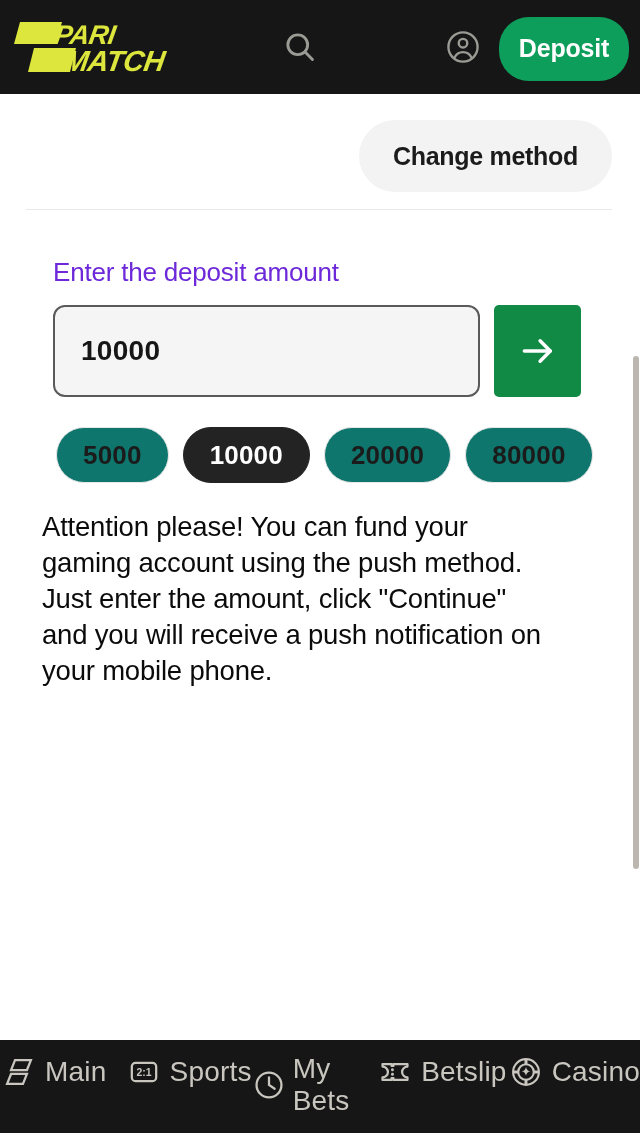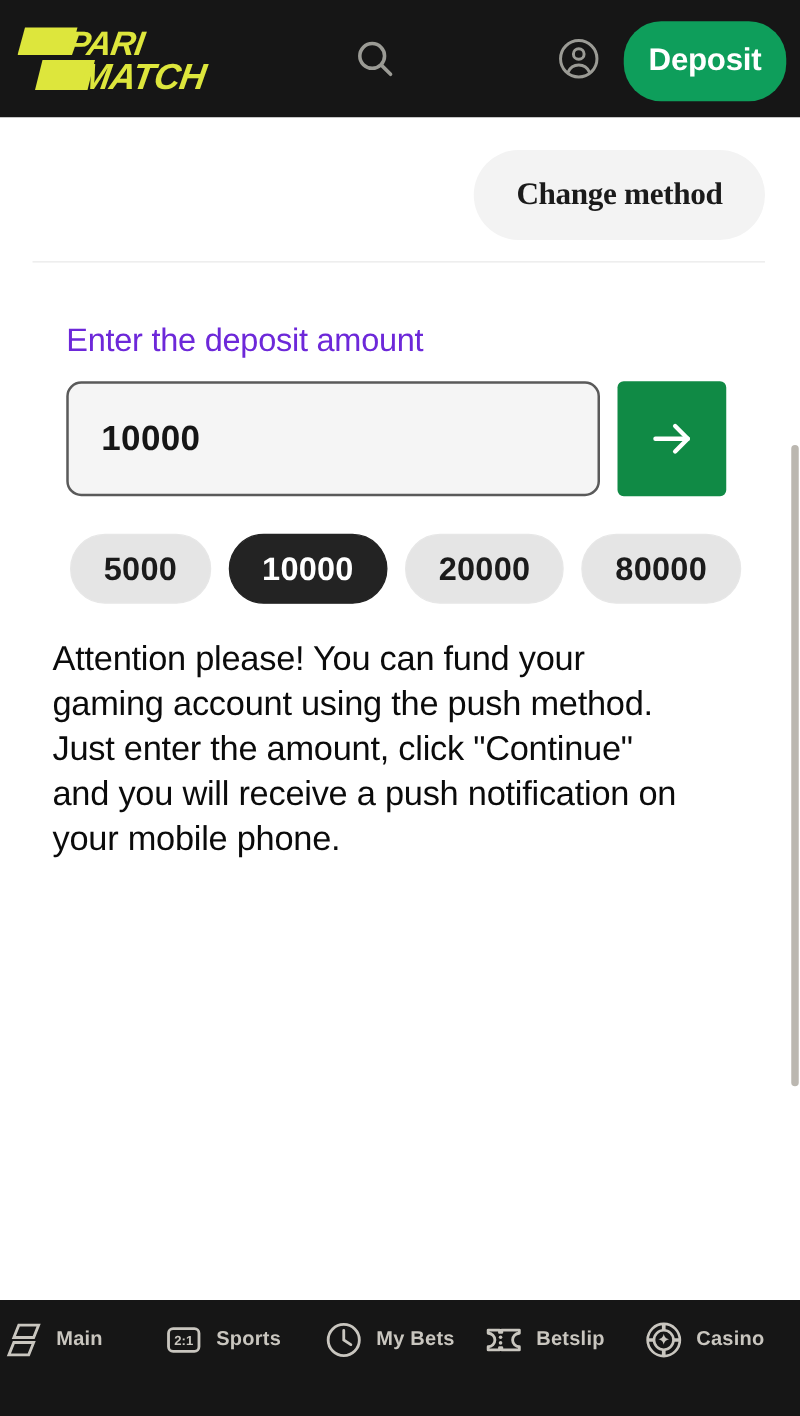--- a/index.html
+++ b/index.html
@@ -100,21 +100,21 @@
     justify-content: flex-end;
   }
 
   .change-method-btn {
     height: 72px;
     padding: 0 34px;
     border: none;
     border-radius: 36px;
     background: #F3F3F3;
     color: #1B1B1B;
-    font-family: Liberation Serif, serif;
+    font-family: Liberation Sans, sans-serif;
     font-size: 25px;
     font-weight: 700;
     letter-spacing: -0.3px;
     cursor: pointer;
     display: flex;
     align-items: center;
     justify-content: center;
   }
 
   .divider {
@@ -180,21 +180,21 @@
     left: 56px;
     display: flex;
     gap: 14px;
   }
 
   .chip {
     height: 56px;
     padding: 0 26px;
     border-radius: 28px;
     border: 1px solid #E7E7E7;
-    background: #e5e5e5;
+    background: #0f766e;
     color: #1B1B1B;
     font-family: "Liberation Sans", sans-serif;
     font-size: 26px;
     font-weight: 700;
     letter-spacing: 0.2px;
     cursor: pointer;
     display: flex;
     align-items: center;
     justify-content: center;
   }
@@ -259,23 +259,23 @@
 
   .nav-icon {
     width: 38px;
     height: 38px;
     display: flex;
     align-items: center;
     justify-content: center;
   }
 
   .nav-label {
-    font-size: 16px;
+    font-size: 28px;
     color: #C9C6BF;
-    font-weight: 700;
+    font-weight: 400;
     letter-spacing: 0.2px;
   }
 </style>
 </head>
 <body>
 
 <div id="app">
 
   <div class="header">
 

